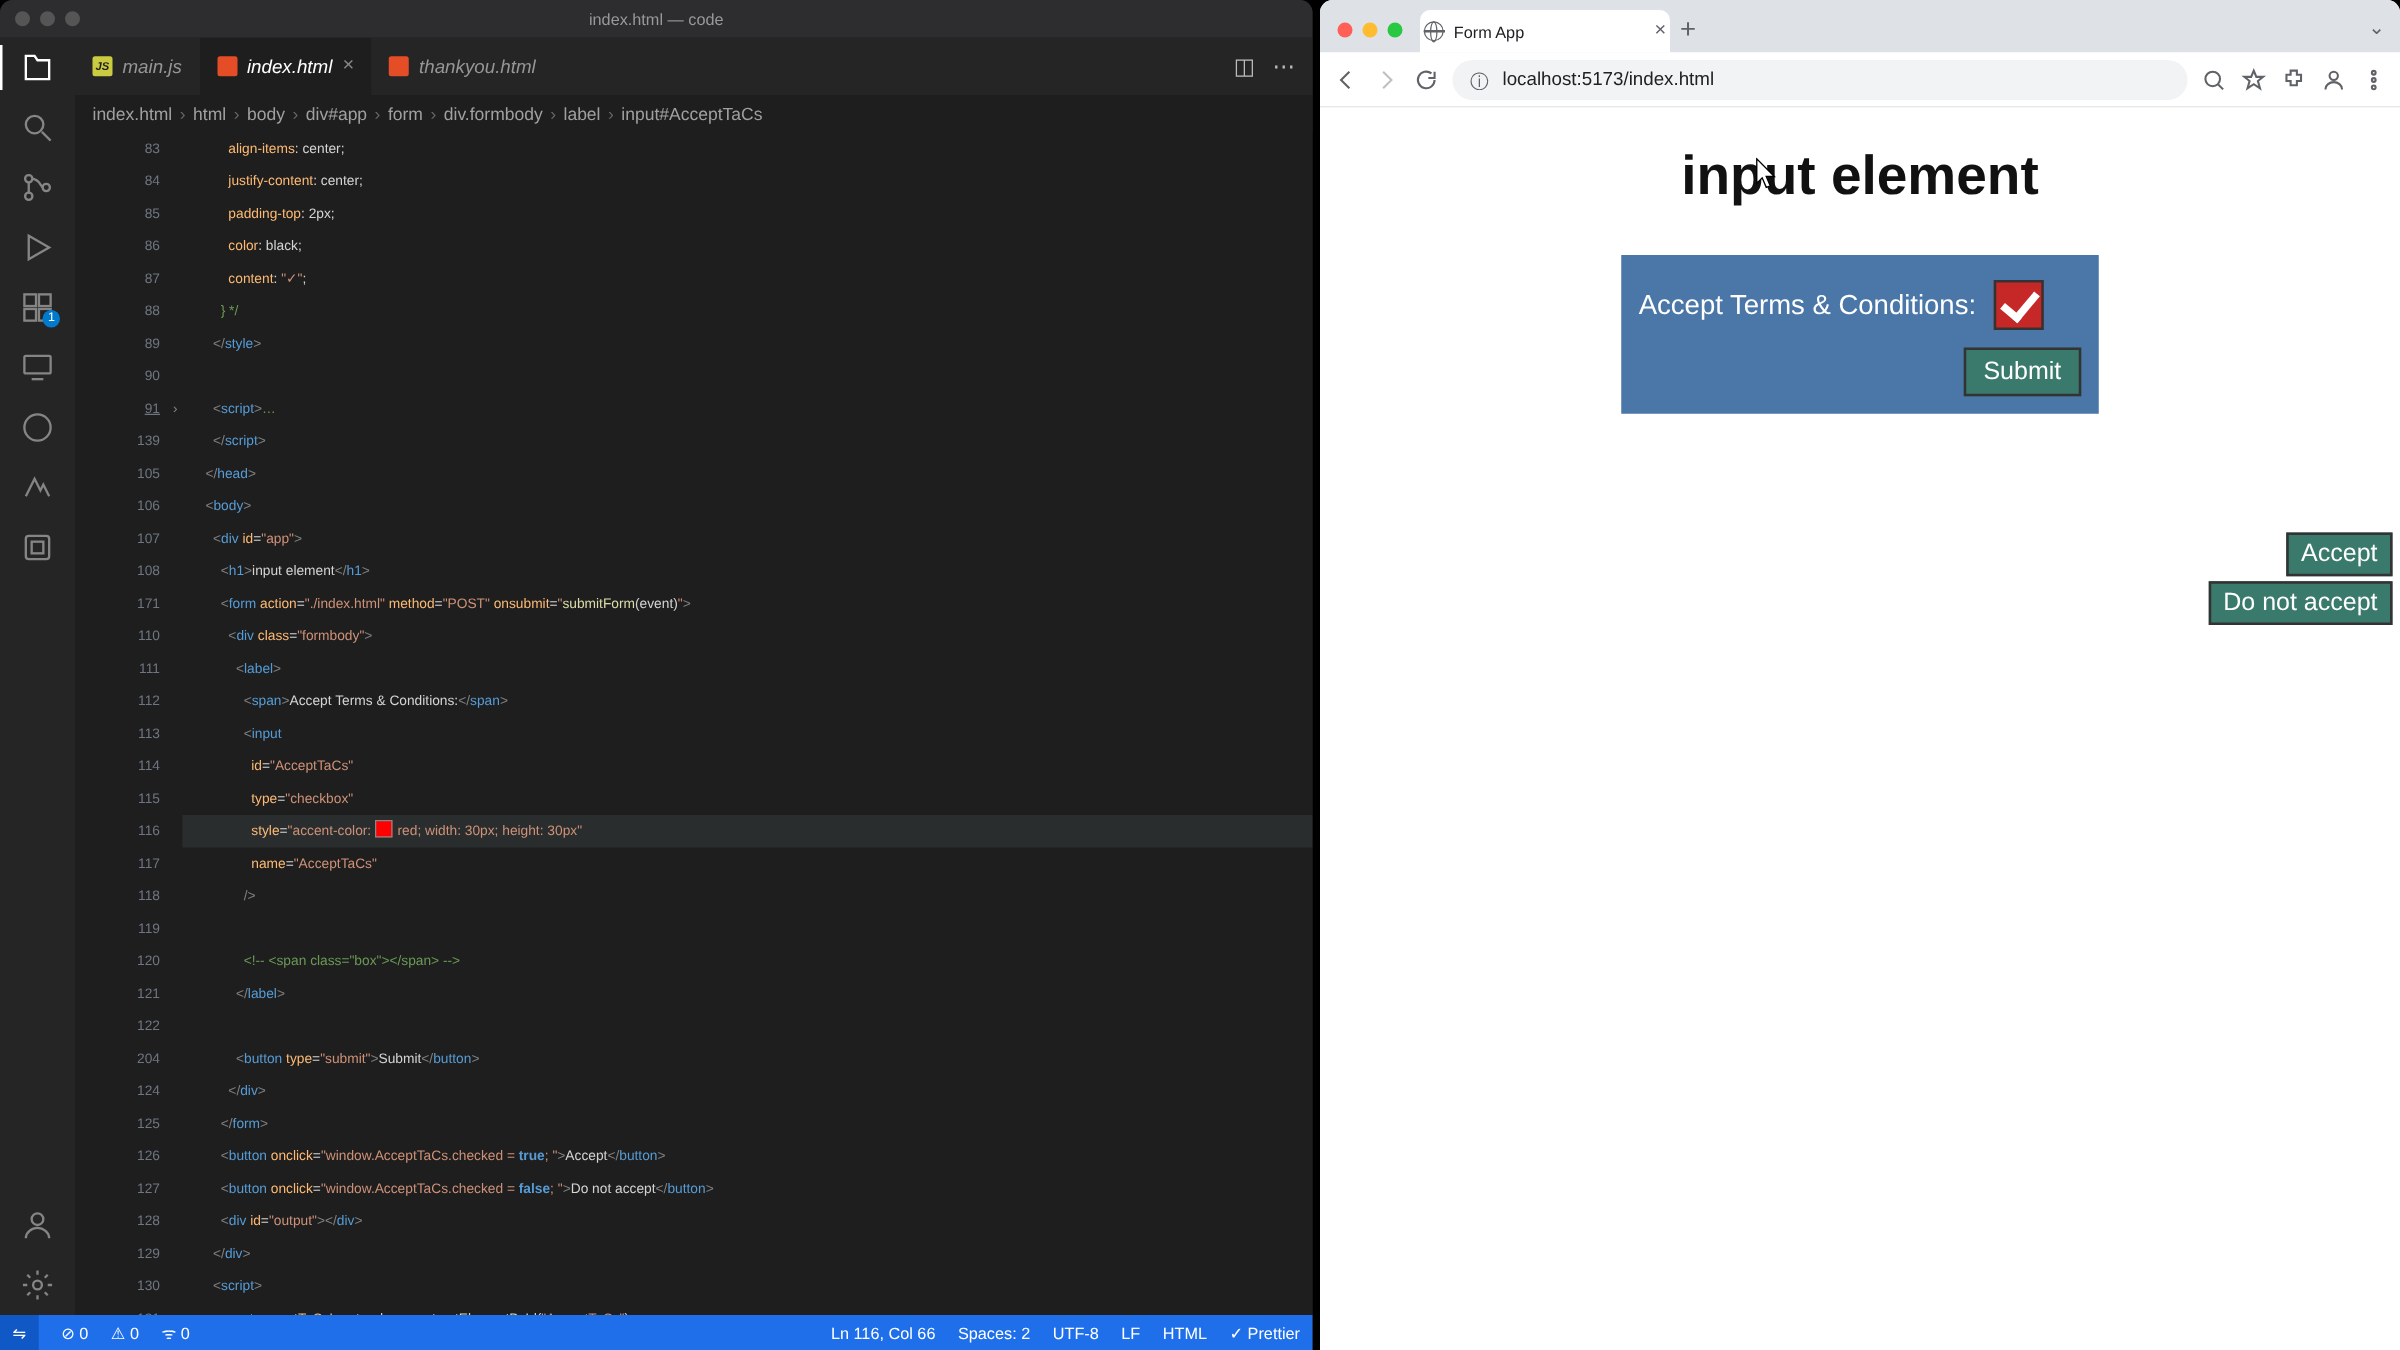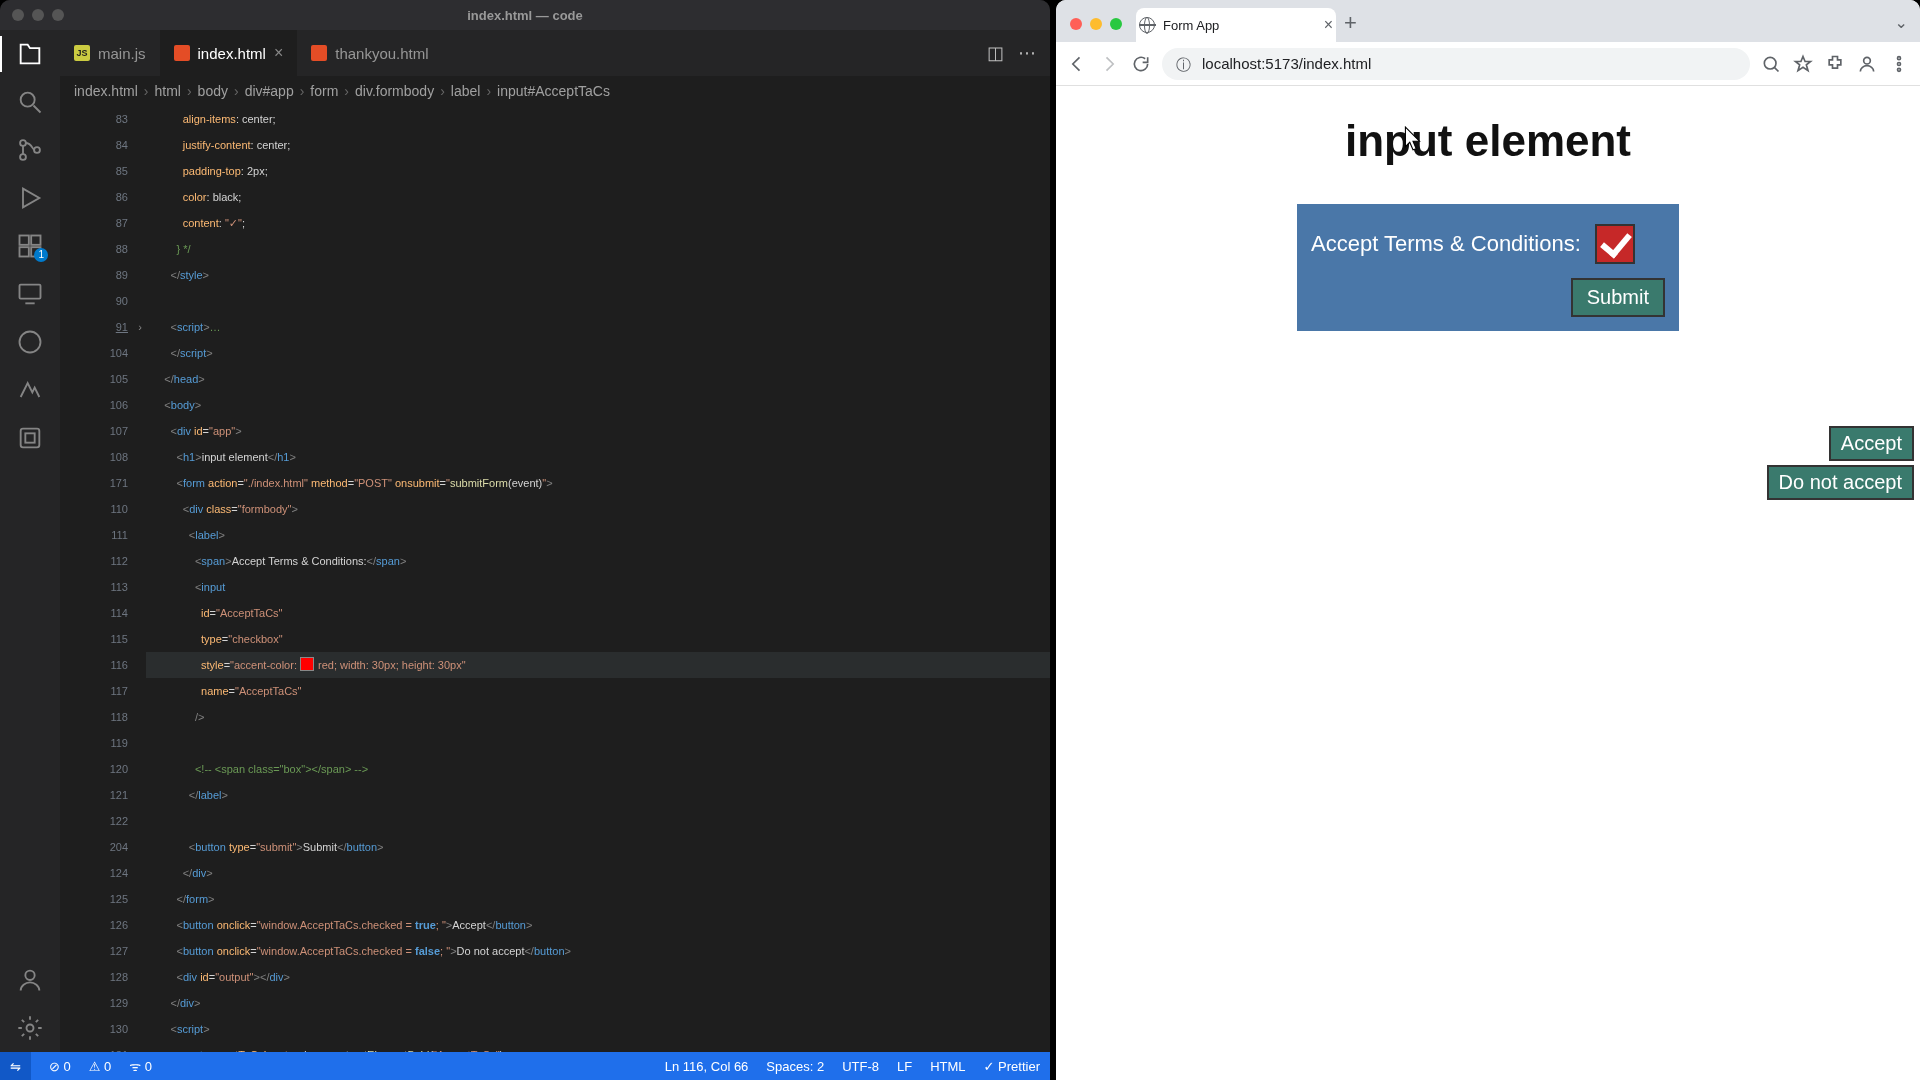--- a/index.html
+++ b/index.html
@@ -2,38 +2,38 @@
 <html><head>
 <meta charset="utf-8">
 <style>
   * { margin: 0; padding: 0; box-sizing: border-box; font-family: -apple-system, BlinkMacSystemFont, "Segoe UI", sans-serif; }
   html, body { width: 1920px; height: 1080px; overflow: hidden; background: #000; }
   .screen { display: flex; width: 1920px; height: 1080px; }
 
   
   .vscode { width: 1050px; height: 1080px; background: #1e1e1e; display: flex; flex-direction: column; position: relative; border-radius: 10px 10px 0 0; }
 
-  .vsc-titlebar { height: 30px; background: #2d2d30; border-radius: 10px 10px 0 0; display:flex; align-items:center; position:relative;font-weight:bold; }
+  .vsc-titlebar { height: 30px; background: #2d2d30; border-radius: 10px 10px 0 0; display:flex; align-items:center; position:relative; }
   .traffic { display:flex; gap:8px; margin-left:12px; }
   .tdot { width:12px; height:12px; border-radius:50%; background:#555; }
   .vsc-title { position:absolute; left:0; right:0; text-align:center; color:#999; font-size:13px; }
 
   .vsc-body { flex:1; display:flex; min-height:0; }
   .activitybar { width:60px; background:#252526; display:flex; flex-direction:column; align-items:center; padding-top:10px; gap:20px; }
   .activitybar .spacer { flex:1; }
   .act-icon { width:28px; height:28px; color:#858585; position:relative; cursor:pointer; }
   .act-icon svg { width:28px; height:28px; stroke:currentColor; fill:none; stroke-width:1.6; }
   .act-icon.active { color:#fff; }
   .act-icon.active::before { content:""; position:absolute; left:-16px; top:-4px; bottom:-4px; width:2px; background:#fff; }
   .badge { position:absolute; bottom:-2px; right:-4px; background:#007acc; color:#fff; font-size:10px; border-radius:8px; padding:0 4px; line-height:14px; }
 
   .editor-area { flex:1; display:flex; flex-direction:column; min-width:0; background:#1e1e1e; }
 
   .tabbar { height:46px; background:#252526; display:flex; align-items:stretch; }
-  .tab { display:flex; align-items:center; gap:8px; padding:0 14px; color:#969696; font-size:15px; cursor:pointer; }
+  .tab { display:flex; align-items:center; gap:8px; padding:0 14px; color:#969696; font-size:15px; cursor:pointer;font-style:italic; }
   .tab.active { background:#1e1e1e; color:#fff; }
   .ts-ico { width:16px; height:16px; background:#cbcb41; border-radius:2px; font-size:9px; font-weight:700; color:#1e1e1e; display:flex; align-items:center; justify-content:center; }
   .html-ico { width:16px; height:16px; background:#e44d26; border-radius:2px; }
   .tab-close { color:#888; font-size:16px; }
   .tabbar .tab-actions { margin-left:auto; display:flex; align-items:center; gap:14px; padding-right:14px; color:#bbb; font-size:18px; }
 
   .breadcrumbs { height:30px; display:flex; align-items:center; gap:6px; padding:0 14px; color:#a0a0a0; font-size:14px; background:#1e1e1e; overflow:hidden; white-space:nowrap; }
   .bc-sep { color:#666; }
 
   .code { flex:1; display:flex; font-family: Menlo, Consolas, monospace; font-size:11px; line-height:26px; overflow:hidden; position:relative; }
@@ -200,21 +200,21 @@
           <div class="gutter" id="gutter">
               <div class="gl">83</div>
               <div class="gl">84</div>
               <div class="gl">85</div>
               <div class="gl">86</div>
               <div class="gl">87</div>
               <div class="gl">88</div>
               <div class="gl">89</div>
               <div class="gl">90</div>
               <div class="gl fold">91</div>
-              <div class="gl">104</div>
+              <div class="gl">139</div>
               <div class="gl">105</div>
               <div class="gl">106</div>
               <div class="gl">107</div>
               <div class="gl">108</div>
               <div class="gl">171</div>
               <div class="gl">110</div>
               <div class="gl">111</div>
               <div class="gl">112</div>
               <div class="gl">113</div>
               <div class="gl">114</div>

